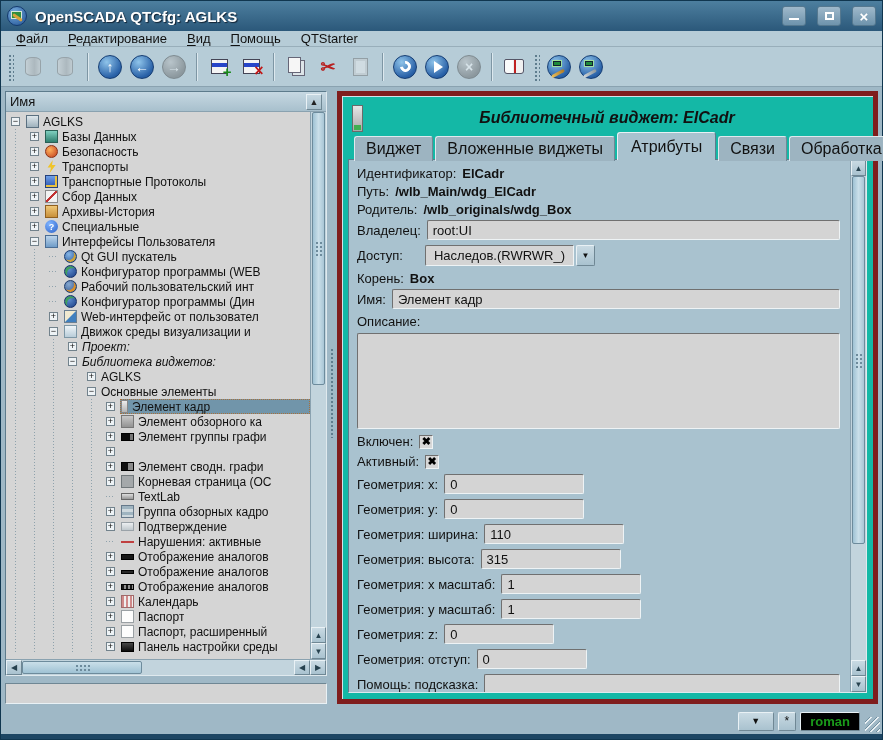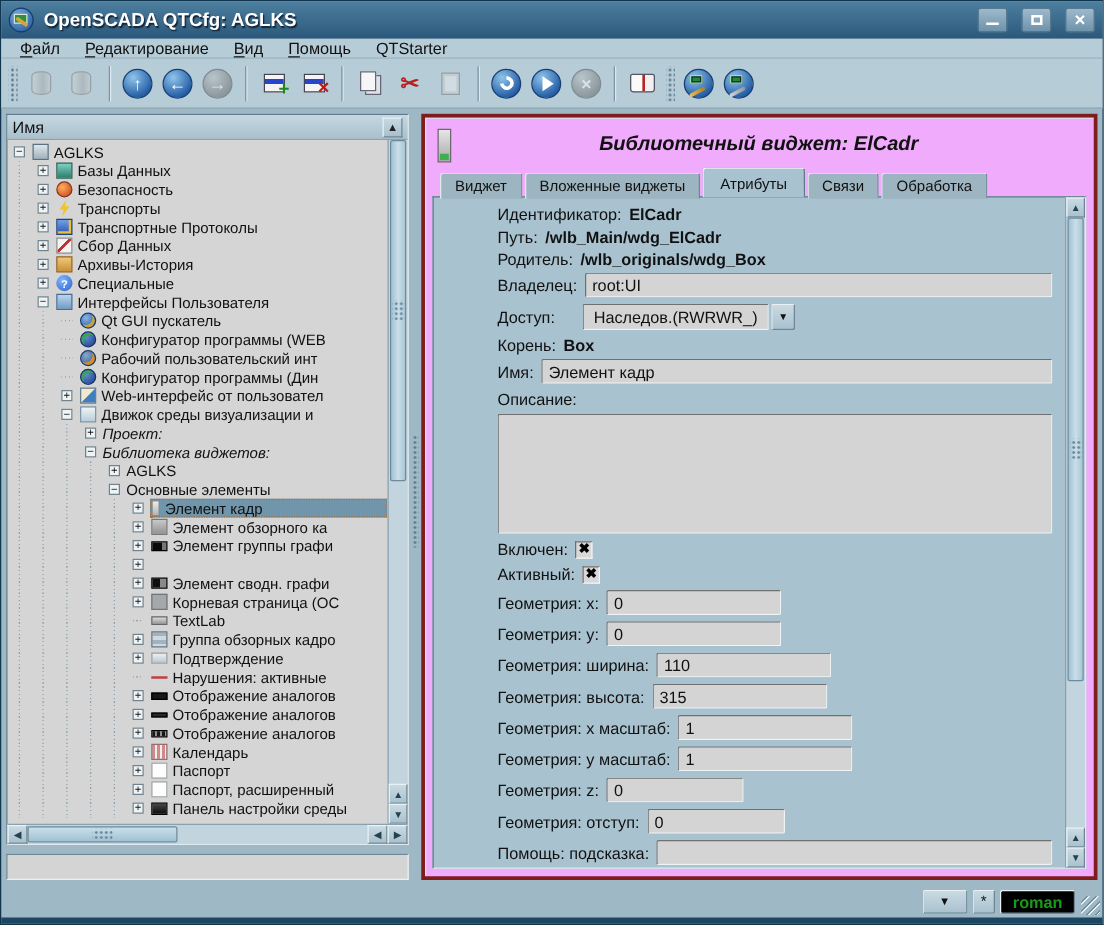--- a/index.html
+++ b/index.html
@@ -169,40 +169,40 @@
   .ar-lf::before{content:"◀";} .ar-rt::before{content:"▶";}
 
   .tree-status { height:21px; flex:none; margin-top:7px; background:#d4d4d4;
     border:1px solid; border-color:#6f8794 #e9f1f5 #e9f1f5 #6f8794; }
 
   .splitter { width:10px; flex:none; position:relative; }
   .splitter::after { content:""; position:absolute; left:3px; top:42%; width:5px; height:90px;
     background-image:radial-gradient(circle,#5f7d8e 1px,transparent 1.2px); background-size:4px 4px; }
 
   
-  .right-col { flex:1; min-width:0; display:flex; flex-direction:column; background:#f0abfc;
-    border:3px solid #7f1d1d; box-shadow:inset 1px 1px 0 #d5e3ea; padding:4px 6px 6px 6px; }
+  .right-col { flex:1; min-width:0; display:flex; flex-direction:column; background:#14b8a6;
+    border:5px solid #7f1d1d; box-shadow:inset 1px 1px 0 #d5e3ea; padding:4px 6px 6px 6px; }
   .panel-header { height:36px; flex:none; display:flex; align-items:center; }
   .elcadr-icon { width:11px; height:27px; flex:none; margin:0 4px;
     background:linear-gradient(#e6e6e6,#a8a8a8); border:1px solid #6a6a6a; position:relative; }
   .elcadr-icon::after { content:""; position:absolute; left:1px; bottom:1px; width:7px; height:5px;
     background:#3fae4f; }
   .panel-title { flex:1; text-align:center; font-weight:bold; font-style:italic; font-size:16px;
     padding-right:20px; }
   .tabs { flex:none; display:flex; align-items:flex-end; padding-left:6px; height:24px;
     position:relative; z-index:2; margin-bottom:-1px; }
-  .tab { font-size:12px; padding:3px 11px 3px; background:#9db4c1; border:1px solid;
+  .tab { font-size:16px; padding:3px 11px 3px; background:#9db4c1; border:1px solid;
     border-color:#dfe9ee #6f8794 #6f8794 #dfe9ee; border-bottom:none;
     border-radius:3px 3px 0 0; margin-right:2px; position:relative; top:1px; white-space:nowrap; }
   .tab.active { background:#a9c2cf; padding:5px 13px 4px; top:0;
     border-color:#e9f1f5 #5d7b8c transparent #e9f1f5; }
   .content { flex:1; min-height:0; display:flex; background:#a9c2cf;
     border:1px solid; border-color:#5d7b8c #dfe9ee #dfe9ee #5d7b8c; }
   .fields { flex:1; min-width:0; overflow:hidden; padding:6px 10px 0 8px; }
-  .f-row { display:flex; align-items:center; margin-bottom:5px; font-size:13px;margin-left:43px; }
+  .f-row { display:flex; align-items:center; margin-bottom:5px; font-size:13px; }
   .f-row.static { margin-bottom:3px; }
   .f-row .f-label { margin-right:6px; white-space:nowrap; }
   .f-row .f-value { font-weight:bold; white-space:nowrap; }
   .tin { height:20px; background:#d4d4d4; border:1px solid;
     border-color:#707070 #eef3f5 #eef3f5 #707070; font:13px "Liberation Sans",sans-serif;
     padding:0 5px; color:#111; width:140px; border-radius:2px; }
   .f-row .full { flex:1; min-width:0; }
   [data-field="geom-z"] .tin, [data-field="geom-margin"] .tin { width:110px; }
   .combo { display:flex; height:21px;padding-left:16px; }
   .combo-text { background:#d4d4d4; border:1px solid; border-color:#707070 #eef3f5 #eef3f5 #707070;

